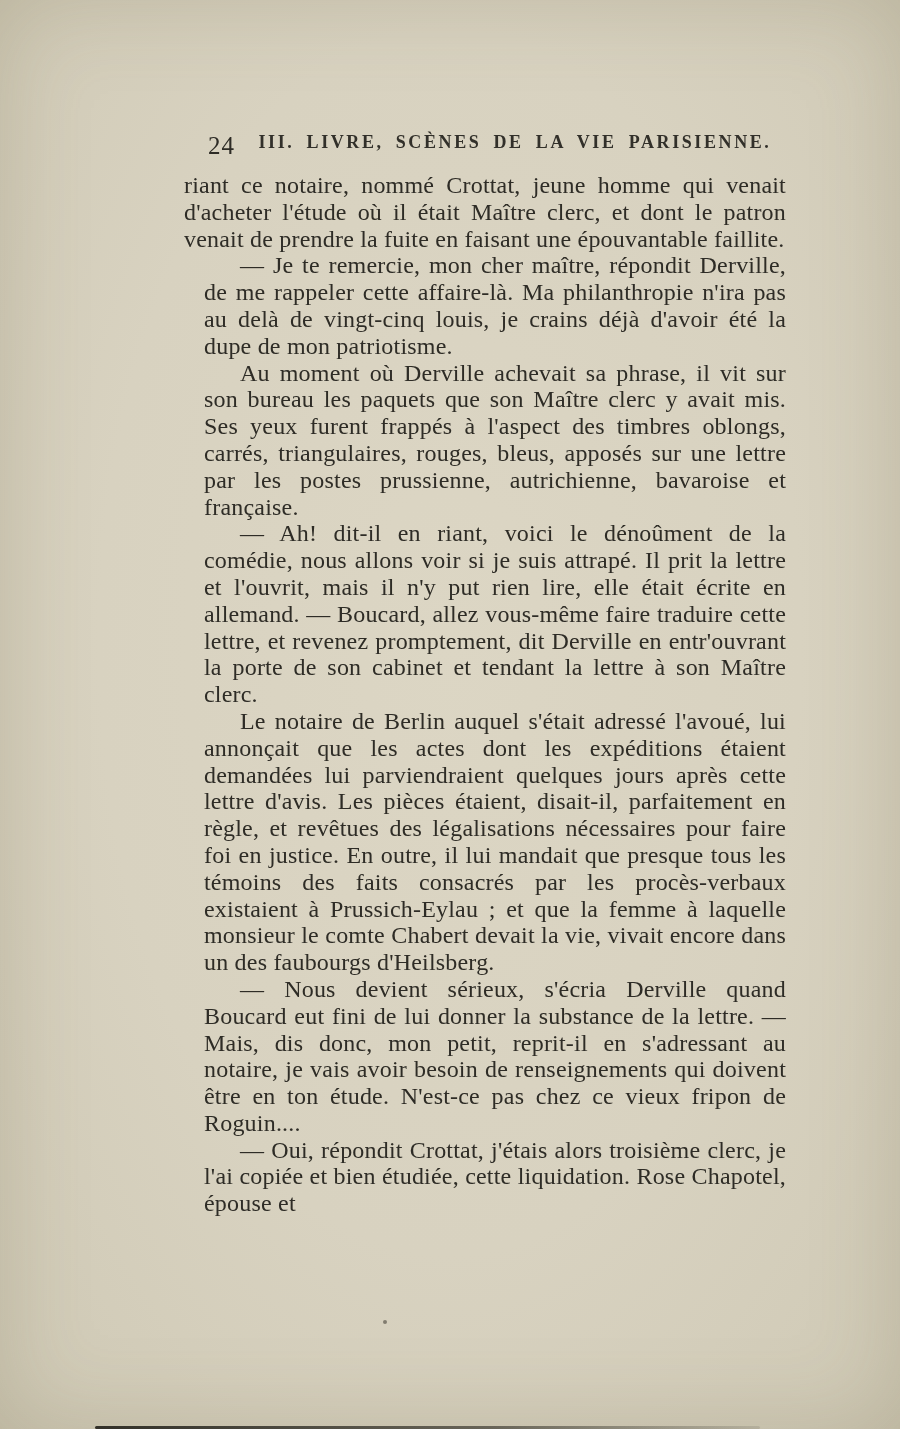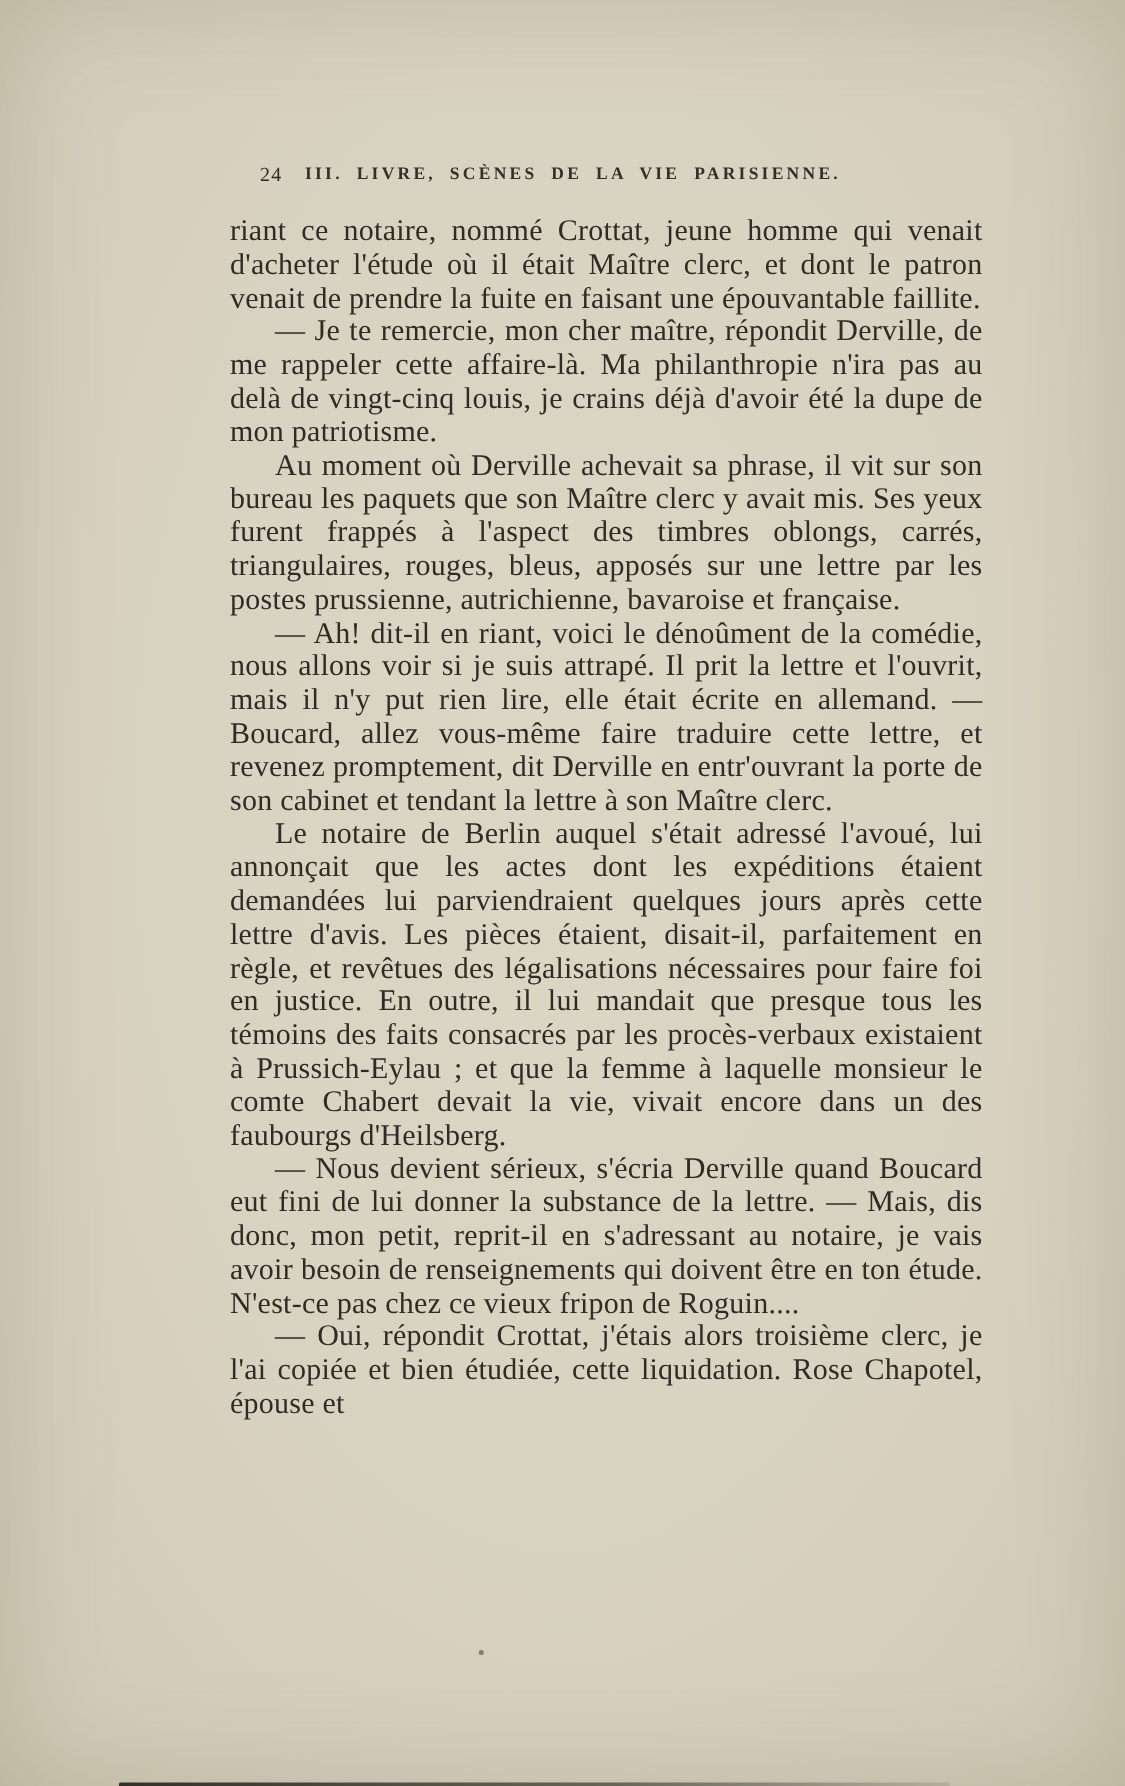--- a/index.html
+++ b/index.html
@@ -30,46 +30,48 @@
   }
   .page-header {
     position: relative;
     height: 26px;
     margin-bottom: 14px;
   }
   .page-number {
     position: absolute;
     left: 24px;
     top: 0;
-    font-size: 16px;
+    font-size: 25px;
     letter-spacing: 1px;
     color: #2e2c26;
   }
   .running-header {
     display: block;
+    text-align: center;
     padding-left: 60px;
-    font-size: 14px;
+    font-size: 18px;
     font-weight: bold;
     letter-spacing: 2.6px;
     word-spacing: 5px;
     color: #32302a;
     white-space: nowrap;
   }
   .body-text {
     font-size: 24px;
     line-height: 26.8px;
     text-align: justify;
     letter-spacing: 0.2px;
   }
   .body-text p.para {
     margin: 0;
     text-indent: 0;
   }
   .body-text p.para.indent {
     text-indent: 36px;
+    margin-left: 20px;
   }
   .scan-speck {
     position: absolute;
     left: 383px;
     top: 1320px;
     width: 4px;
     height: 4px;
     border-radius: 50%;
     background: rgba(60, 55, 45, 0.55);
   }

